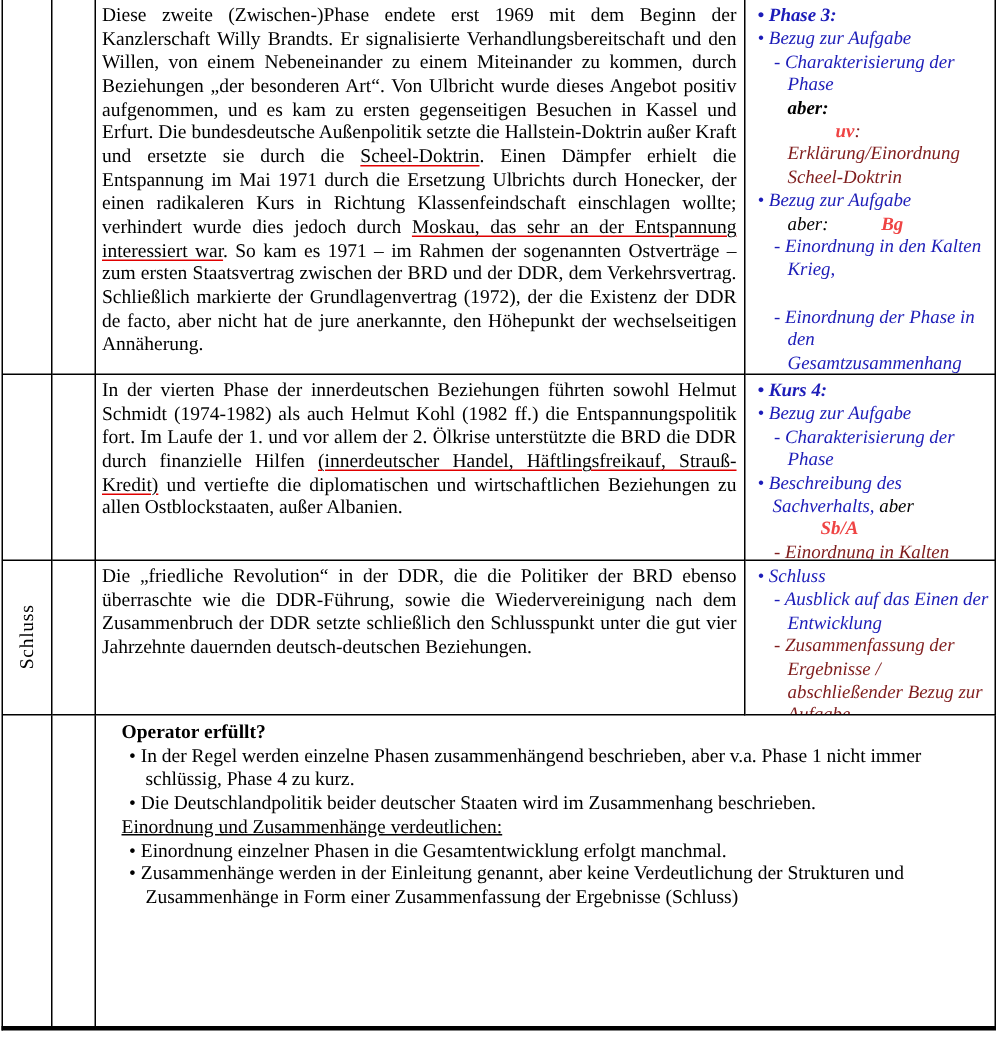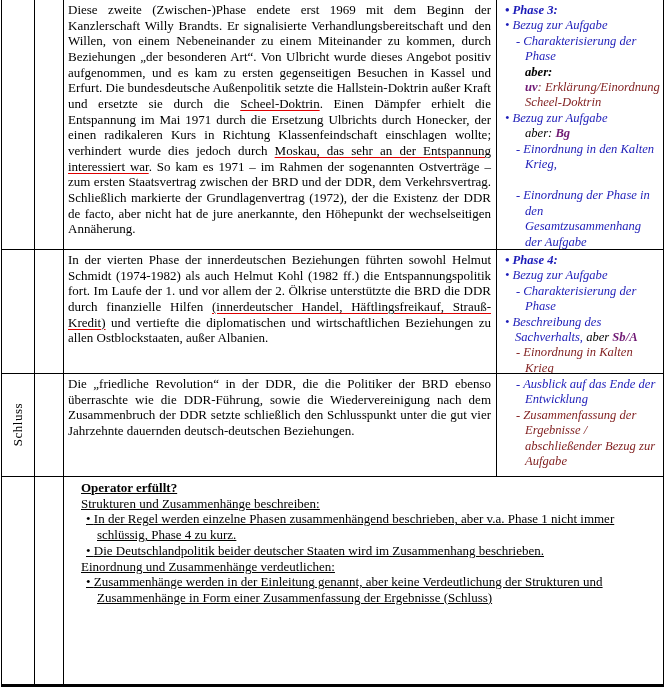--- a/index.html
+++ b/index.html
@@ -18,21 +18,21 @@
     border-left:1px solid #000;
     border-bottom:3px solid #000;
     width:662px;
   }
   .cell{
     border-right:1px solid #000;
     border-bottom:1px solid #000;
     box-sizing:border-box;
     overflow:hidden;
   }
-  .cell.last-row{border-bottom:none;text-decoration:underline;}
+  .cell.last-row{border-bottom:none;}
   .label-cell{display:flex;align-items:center;justify-content:center;}
   .vertical-label{
     writing-mode:vertical-rl;
     transform:rotate(180deg);
     font-size:13px;
     letter-spacing:0.5px;
     white-space:nowrap;
   }
   .text-cell{
     padding:2px 5px 2px 4px;
@@ -50,21 +50,21 @@
     padding:3px 6px 0 17px;
     font-size:13px;
     line-height:15.7px;
   }
   
   .run-black{color:#000;}
   .run-black-bold{color:#000;font-weight:bold;}
   .run-blue{color:#1c1cb8;}
   .run-blue-bold{color:#1c1cb8;font-weight:bold;}
   .run-red{color:#7f1d1d;}
-  .run-red-bold{color:#701a75;font-weight:bold;}
+  .run-red-bold{color:#ef4444;font-weight:bold;margin-left:32px;}
   .u-red{
     text-decoration:underline;
     text-decoration-color:#e00000;
     text-decoration-thickness:1.4px;
     text-underline-offset:2px;
   }
   
   .ai{margin:0;font-style:italic;}
   .ai-bullet{padding-left:14px;text-indent:-10px;}
   .ai-dash{padding-left:24px;text-indent:-9px;}
@@ -95,44 +95,45 @@
         <div class="ai ai-plain"><span class="run-black">aber: </span><span class="run-red-bold">Bg</span></div>
         <div class="ai ai-dash"><span class="marker run-blue">- </span><span class="run-blue">Einordnung in den Kalten Krieg,</span></div>
         <div class="ai ai-gap"></div>
         <div class="ai ai-dash"><span class="marker run-blue">- </span><span class="run-blue">Einordnung der Phase in den Gesamtzusammenhang der Aufgabe</span></div>
       </div>
 
     <div class="cell label-cell"></div>
     <div class="cell"></div>
     <div class="cell text-cell"><span class="run-black">In der vierten Phase der innerdeutschen Beziehungen führten sowohl Helmut Schmidt (1974-1982) als auch Helmut Kohl (1982 ff.) die Entspannungspolitik fort. Im Laufe der 1. und vor allem der 2. Ölkrise unterstützte die BRD die DDR durch finanzielle Hilfen </span><span class="run-black u-red">(innerdeutscher Handel, Häftlingsfreikauf, Strauß-Kredit)</span><span class="run-black"> und vertiefte die diplomatischen und wirtschaftlichen Beziehungen zu allen Ostblockstaaten, außer Albanien.</span></div>
     <div class="cell ann-cell">
-        <div class="ai ai-bullet"><span class="marker run-blue-bold">• </span><span class="run-blue-bold">Phase 4:</span></div>
+        <div class="ai ai-bullet"><span class="marker run-blue-bold">• </span><span class="run-blue-bold">Kurs 4:</span></div>
         <div class="ai ai-bullet"><span class="marker run-blue">• </span><span class="run-blue">Bezug zur Aufgabe</span></div>
         <div class="ai ai-dash"><span class="marker run-blue">- </span><span class="run-blue">Charakterisierung der Phase</span></div>
         <div class="ai ai-bullet"><span class="marker run-blue">• </span><span class="run-blue">Beschreibung des Sachverhalts, </span><span class="run-black">aber </span><span class="run-red-bold">Sb/A</span></div>
         <div class="ai ai-dash"><span class="marker run-red">- </span><span class="run-red">Einordnung in Kalten Krieg</span></div>
       </div>
 
     <div class="cell label-cell">
       <span class="vertical-label">Schluss</span>
     </div>
     <div class="cell"></div>
     <div class="cell text-cell"><span class="run-black">Die „friedliche Revolution“ in der DDR, die die Politiker der BRD ebenso überraschte wie die DDR-Führung, sowie die Wiedervereinigung nach dem Zusammenbruch der DDR setzte schließlich den Schlusspunkt unter die gut vier Jahrzehnte dauernden deutsch-deutschen Beziehungen.</span></div>
     <div class="cell ann-cell">
-        <div class="ai ai-dash"><span class="marker run-blue">- </span><span class="run-blue">Ausblick auf das Ende der Entwicklung</span></div>
+        <div class="ai ai-bullet"><span class="marker run-blue">• </span><span class="run-blue">Schluss</span></div>
+        <div class="ai ai-dash"><span class="marker run-blue">- </span><span class="run-blue">Ausblick auf das Einen der Entwicklung</span></div>
         <div class="ai ai-dash"><span class="marker run-red">- </span><span class="run-red">Zusammenfassung der Ergebnisse / abschließender Bezug zur Aufgabe</span></div>
       </div>
 
     <div class="cell last-row"></div>
     <div class="cell last-row"></div>
     <div class="cell last-row merged-cell">
       <div class="op-heading">Operator erfüllt?</div>
       <div>
-          <div class="op-sub">Strukturen und Zusammenhänge beschreiben:</div>
           <div class="op-bullet"><span>• </span>In der Regel werden einzelne Phasen zusammenhängend beschrieben, aber v.a. Phase 1 nicht immer schlüssig, Phase 4 zu kurz.</div>
           <div class="op-bullet"><span>• </span>Die Deutschlandpolitik beider deutscher Staaten wird im Zusammenhang beschrieben.</div>
           <div class="op-sub">Einordnung und Zusammenhänge verdeutlichen:</div>
+          <div class="op-bullet"><span>• </span>Einordnung einzelner Phasen in die Gesamtentwicklung erfolgt manchmal.</div>
           <div class="op-bullet"><span>• </span>Zusammenhänge werden in der Einleitung genannt, aber keine Verdeutlichung der Strukturen und Zusammenhänge in Form einer Zusammenfassung der Ergebnisse (Schluss)</div>
         </div>
     </div>
 
   </div>
 </div>
 
 </body></html>

